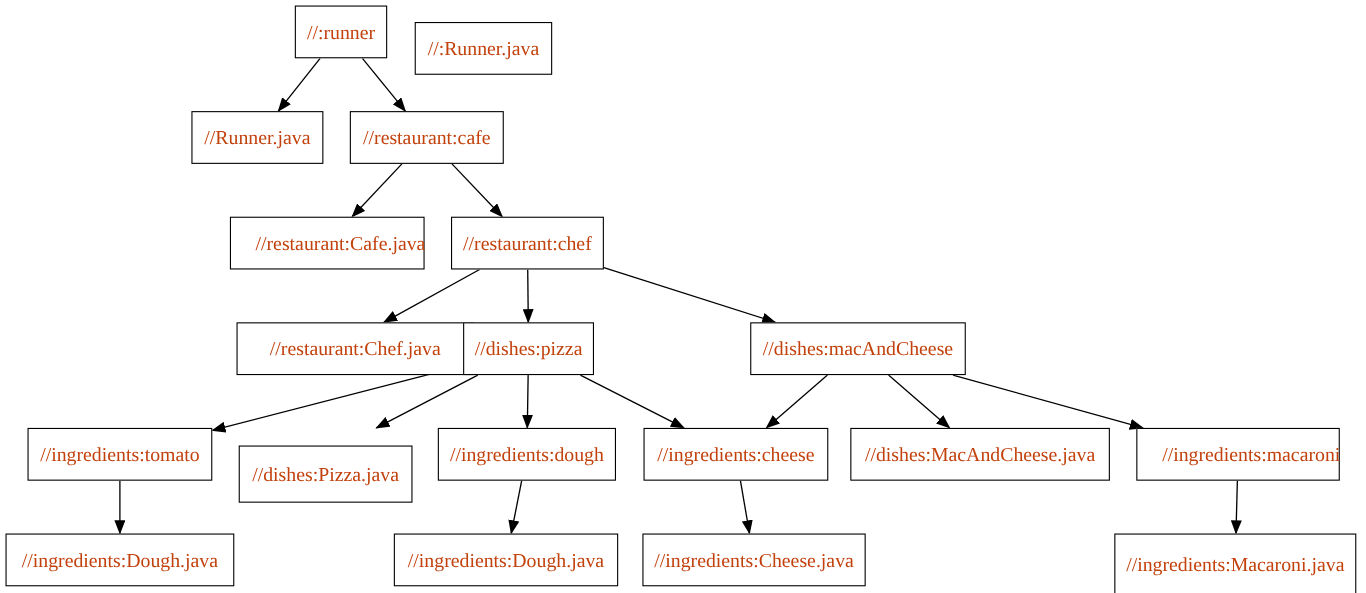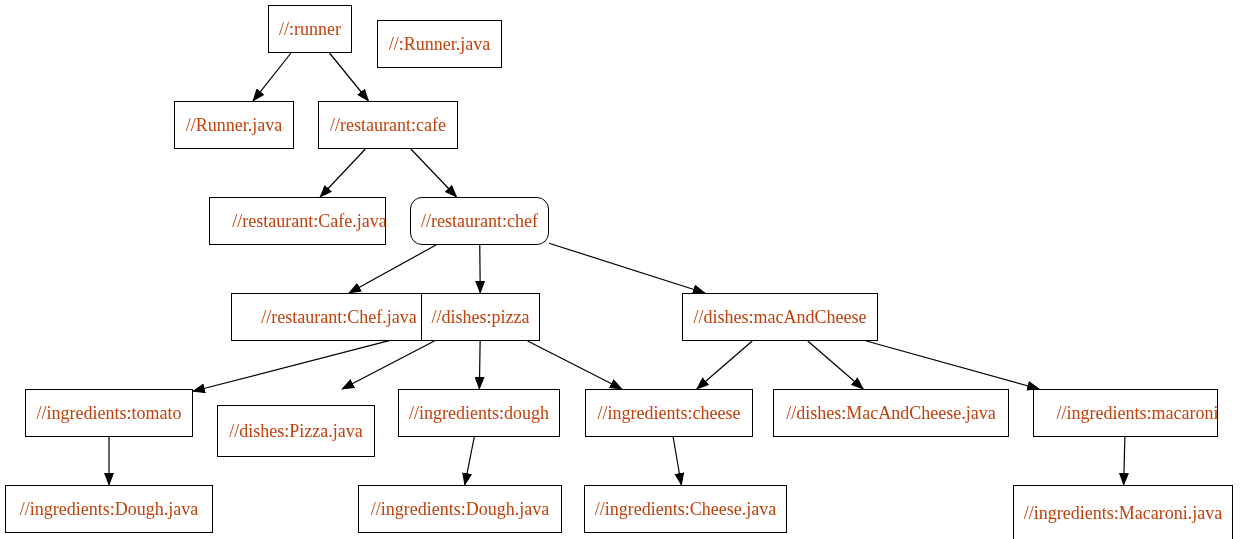--- a/index.html
+++ b/index.html
@@ -78,24 +78,24 @@
       </div>
       <div class="node" style="left: 174px; top: 101px; width: 120px; height: 48px; text-align: right;">
         <span>//Runner.java</span>
       </div>
       <div class="node" style="left: 318px; top: 101px; width: 140px; height: 48px;">
         <span>//restaurant:cafe</span>
       </div>
       <div class="node" style="left: 209px; top: 197px; width: 177px; height: 48px; padding-left: 24px;">
         <span>//restaurant:Cafe.java</span>
       </div>
-      <div class="node" style="left: 410px; top: 197px; width: 139px; height: 48px; border-radius: 12px;">
+      <div class="node" style="left: 410px; top: 197px; width: 139px; height: 48px;">
         <span>//restaurant:chef</span>
       </div>
-      <div class="node" style="left: 215px; top: 293px; width: 216px; height: 48px; margin-left: 16px;">
+      <div class="node" style="left: 215px; top: 293px; width: 216px; height: 48px;">
         <span>//restaurant:Chef.java</span>
       </div>
       <div class="node" style="left: 421px; top: 293px; width: 119px; height: 48px;">
         <span>//dishes:pizza</span>
       </div>
       <div class="node" style="left: 682px; top: 293px; width: 196px; height: 48px;">
         <span>//dishes:macAndCheese</span>
       </div>
       <div class="node" style="left: 25px; top: 389px; width: 168px; height: 48px;">
         <span>//ingredients:tomato</span>

